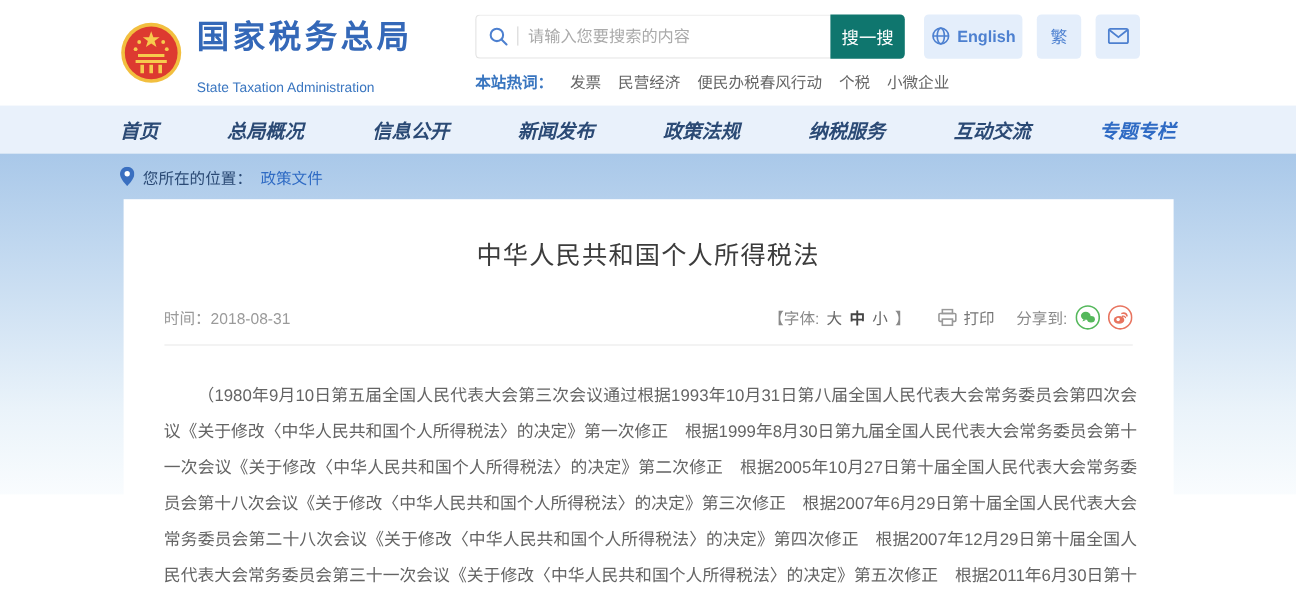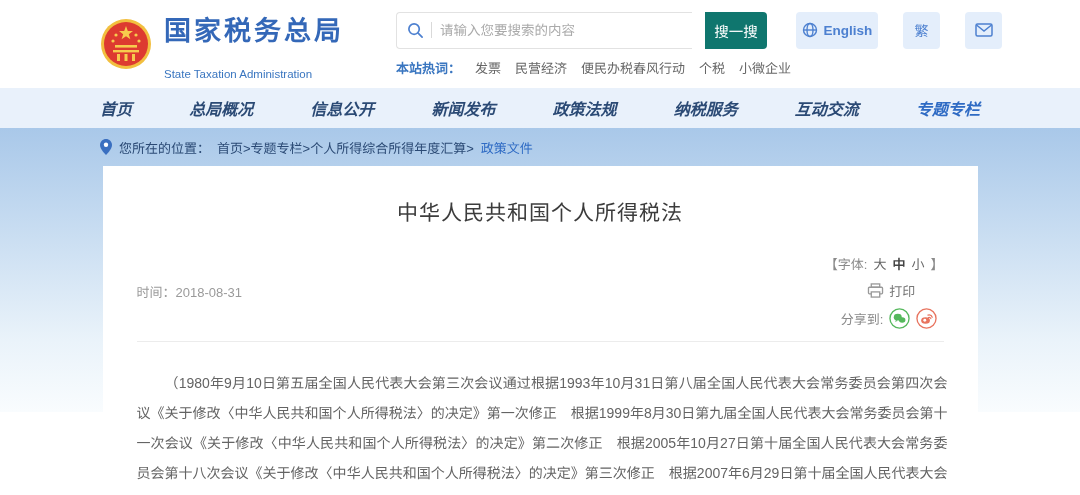--- a/index.html
+++ b/index.html
@@ -6,21 +6,21 @@
   html,body { width:1080px; height:495px; overflow:hidden; background:#fff;
     font-family:"Liberation Sans","DejaVu Sans",sans-serif; }
 
   
   .top { height:88px; background:#fff; display:flex; align-items:center; padding-left:100px; }
   .logo { display:flex; align-items:center; gap:12px; }
   .logo-text .cn { font-size:27px; font-weight:bold; color:#3468b8; letter-spacing:3px; }
   .logo-text .en { font-size:11.5px; color:#3a76c0; margin-top:20px; }
 
   .search-area { margin-left:52px; }
-  .search-row { display:flex; align-items:stretch;gap:13px; }
+  .search-row { display:flex; align-items:stretch; }
   .search-box { width:296px; height:37px; border:1px solid #e2e2e2; border-right:none;
     border-radius:4px 0 0 4px; display:flex; align-items:center; padding:0 10px; background:#fff; }
   .search-box .vline { width:1px; height:16px; background:#d9d9d9; margin:0 8px 0 7px; }
   .search-box input { border:none; outline:none; flex:1; font-size:13.5px; color:#333;
     font-family:inherit; }
   .search-box input::placeholder { color:#aaa; }
   .btn-search { width:62px; height:37px; background:#0f766e; color:#fff; border:none;
     border-radius:0 4px 4px 0; font-size:14.5px; cursor:pointer; font-family:inherit; }
   .pill { height:37px; background:#e4eefb; border:none; border-radius:4px; color:#4d80d0;
     display:flex; align-items:center; justify-content:center; cursor:pointer; font-family:inherit; }
@@ -46,21 +46,21 @@
   .crumb-inner { width:880px; margin:0 auto; display:flex; align-items:center; gap:7px;
     font-size:13px; }
   .crumb-inner .pref, .crumb-inner .trail { color:#2b4a75; }
   .crumb-inner .cur { color:#2f6bc4; cursor:pointer; }
 
   .card { width:875px; margin:0 auto; background:#fff; min-height:330px; padding-top:30px; }
   .art-title { text-align:center; font-size:21px; font-weight:500; color:#3c3c3c; letter-spacing:1px; }
 
   .meta { margin-top:28px; padding:0 34px; display:flex; justify-content:space-between;
     align-items:center; font-size:13px; color:#9a9a9a; }
-  .meta-right { display:flex; align-items:center; gap:8px; color:#8a8a8a;flex-direction:column; }
+  .meta-right { display:flex; align-items:center; gap:8px; color:#8a8a8a; }
   .fs-group { display:flex; align-items:center; gap:6px; }
   .fs-size { cursor:pointer; color:#666; }
   .fs-size.sel { font-weight:bold; color:#444; }
   .print { display:flex; align-items:center; gap:5px; margin-left:14px; cursor:pointer; color:#777; }
   .share { display:flex; align-items:center; gap:6px; margin-left:10px; }
   .share-icon { cursor:pointer; display:flex; }
 
   .rule { border-bottom:1px solid #ececec; margin:12px 34px 0; }
 
   .body-text { padding:26px 30px 40px 34px; font-size:14px; color:#646464; line-height:30px;
@@ -154,21 +154,20 @@
 
   <div class="crumb-row">
     <div class="crumb-inner">
       <span style="display:flex">
         <svg width="12" height="16" viewBox="0 0 12 16">
           <path d="M6 0C2.7 0 0 2.7 0 6c0 4.4 6 10 6 10s6-5.6 6-10C12 2.7 9.3 0 6 0z" fill="#3a6fc0"></path>
           <circle cx="6" cy="5.8" r="2.2" fill="#fff"></circle>
         </svg>
       </span>
       <span class="pref">您所在的位置：</span>
-      <span class="trail">首页&gt;专题专栏&gt;个人所得综合所得年度汇算&gt;</span>
       <span class="cur">政策文件</span>
     </div>
   </div>
 
   <main class="card">
     <h1 class="art-title">中华人民共和国个人所得税法</h1>
 
     <div class="meta">
       <div class="meta-left">
         <span>时间：</span><span>2018-08-31</span>

